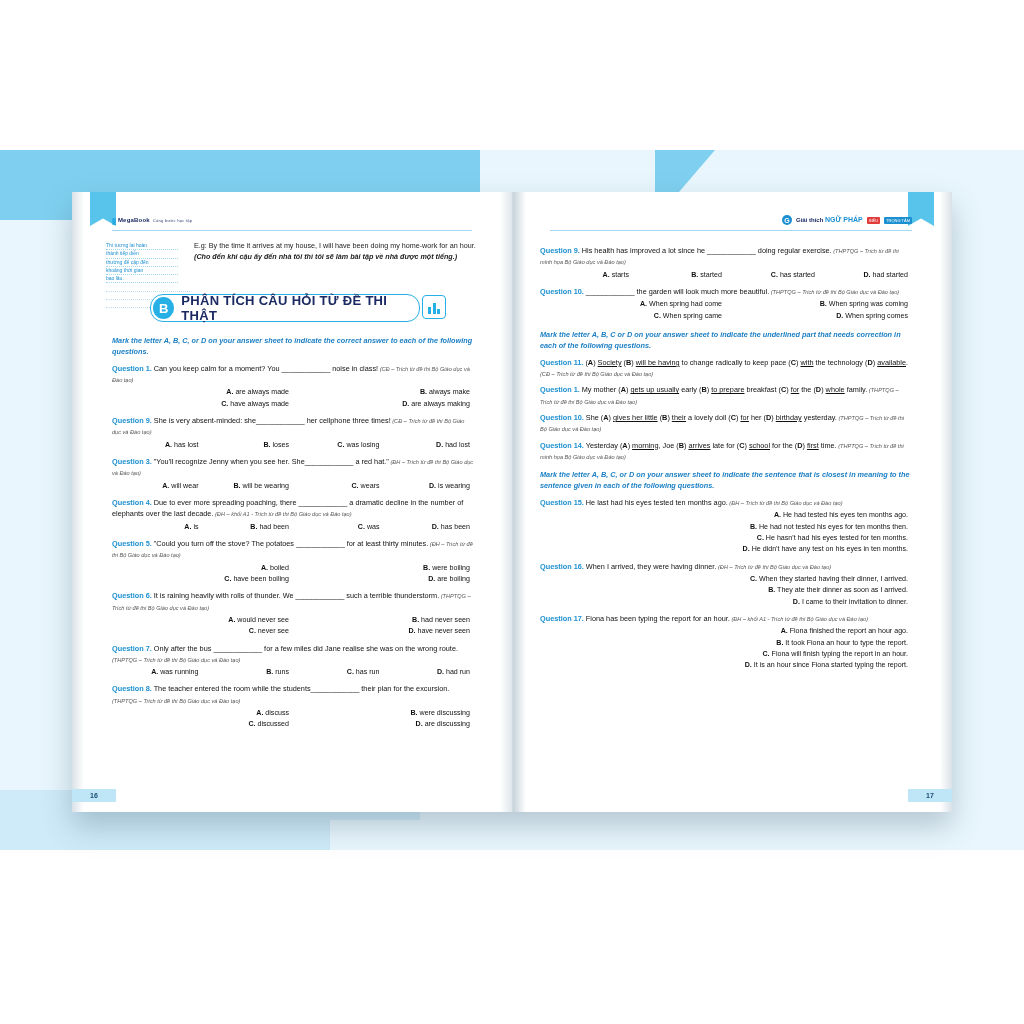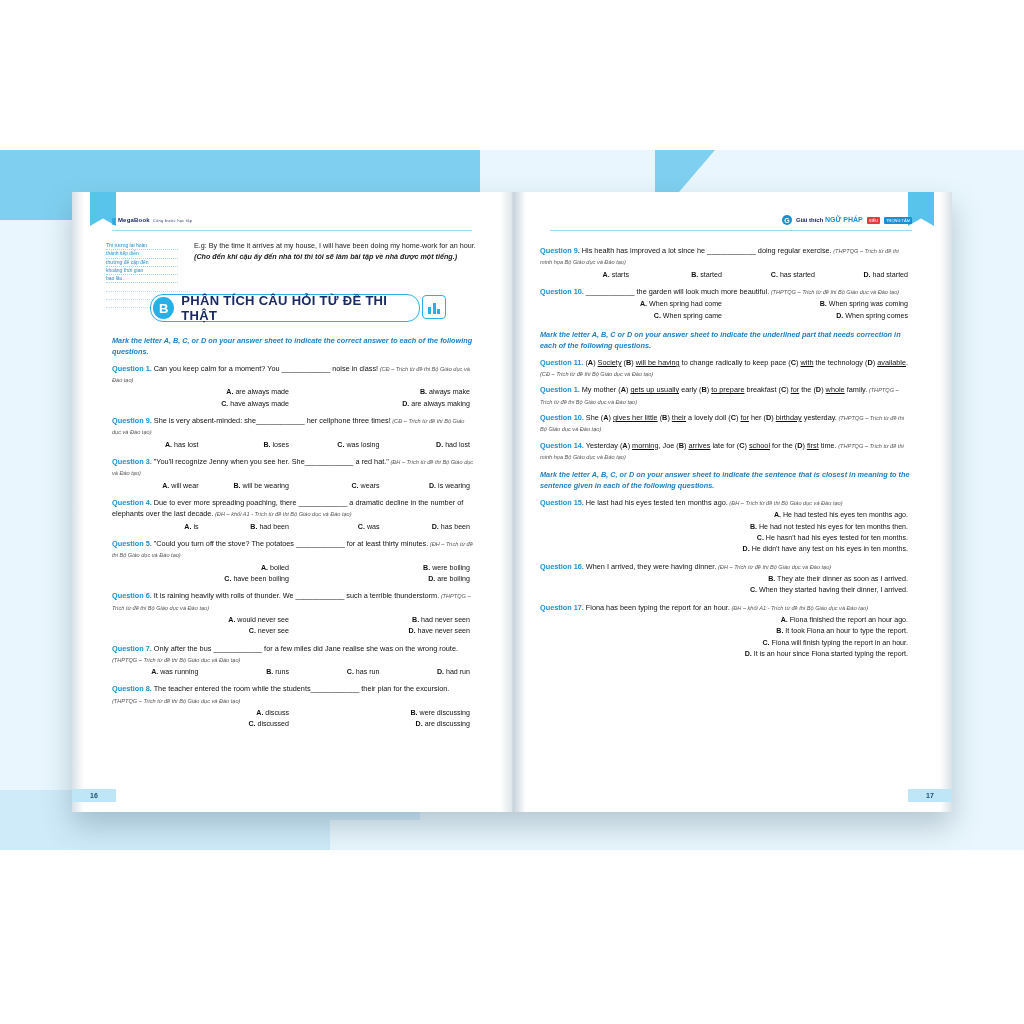--- a/index.html
+++ b/index.html
@@ -338,22 +338,23 @@
               <div class="opts stack">
                 <div class="o"><b>A.</b> He had tested his eyes ten months ago.</div>
                 <div class="o"><b>B.</b> He had not tested his eyes for ten months then.</div>
                 <div class="o"><b>C.</b> He hasn't had his eyes tested for ten months.</div>
                 <div class="o"><b>D.</b> He didn't have any test on his eyes in ten months.</div>
               </div>
             </div>
             <div>
               <div class="q"><span class="qlabel">Question 16.</span><span> When I arrived, they were having dinner.</span><span class="src"> (ĐH – Trích từ đề thi Bộ Giáo dục và Đào tạo)</span></div>
               <div class="opts stack">
+                <div class="o"><b>C.</b> When they started having their dinner, I arrived.</div>
                 <div class="o"><b>B.</b> They ate their dinner as soon as I arrived.</div>
-                <div class="o"><b>C.</b> When they started having their dinner, I arrived.</div>
+                <div class="o"><b>D.</b> I came to their invitation to dinner.</div>
               </div>
             </div>
             <div>
               <div class="q"><span class="qlabel">Question 17.</span><span> Fiona has been typing the report for an hour.</span><span class="src"> (ĐH – khối A1 - Trích từ đề thi Bộ Giáo dục và Đào tạo)</span></div>
               <div class="opts stack">
                 <div class="o"><b>A.</b> Fiona finished the report an hour ago.</div>
                 <div class="o"><b>B.</b> It took Fiona an hour to type the report.</div>
                 <div class="o"><b>C.</b> Fiona will finish typing the report in an hour.</div>
                 <div class="o"><b>D.</b> It is an hour since Fiona started typing the report.</div>
               </div>

